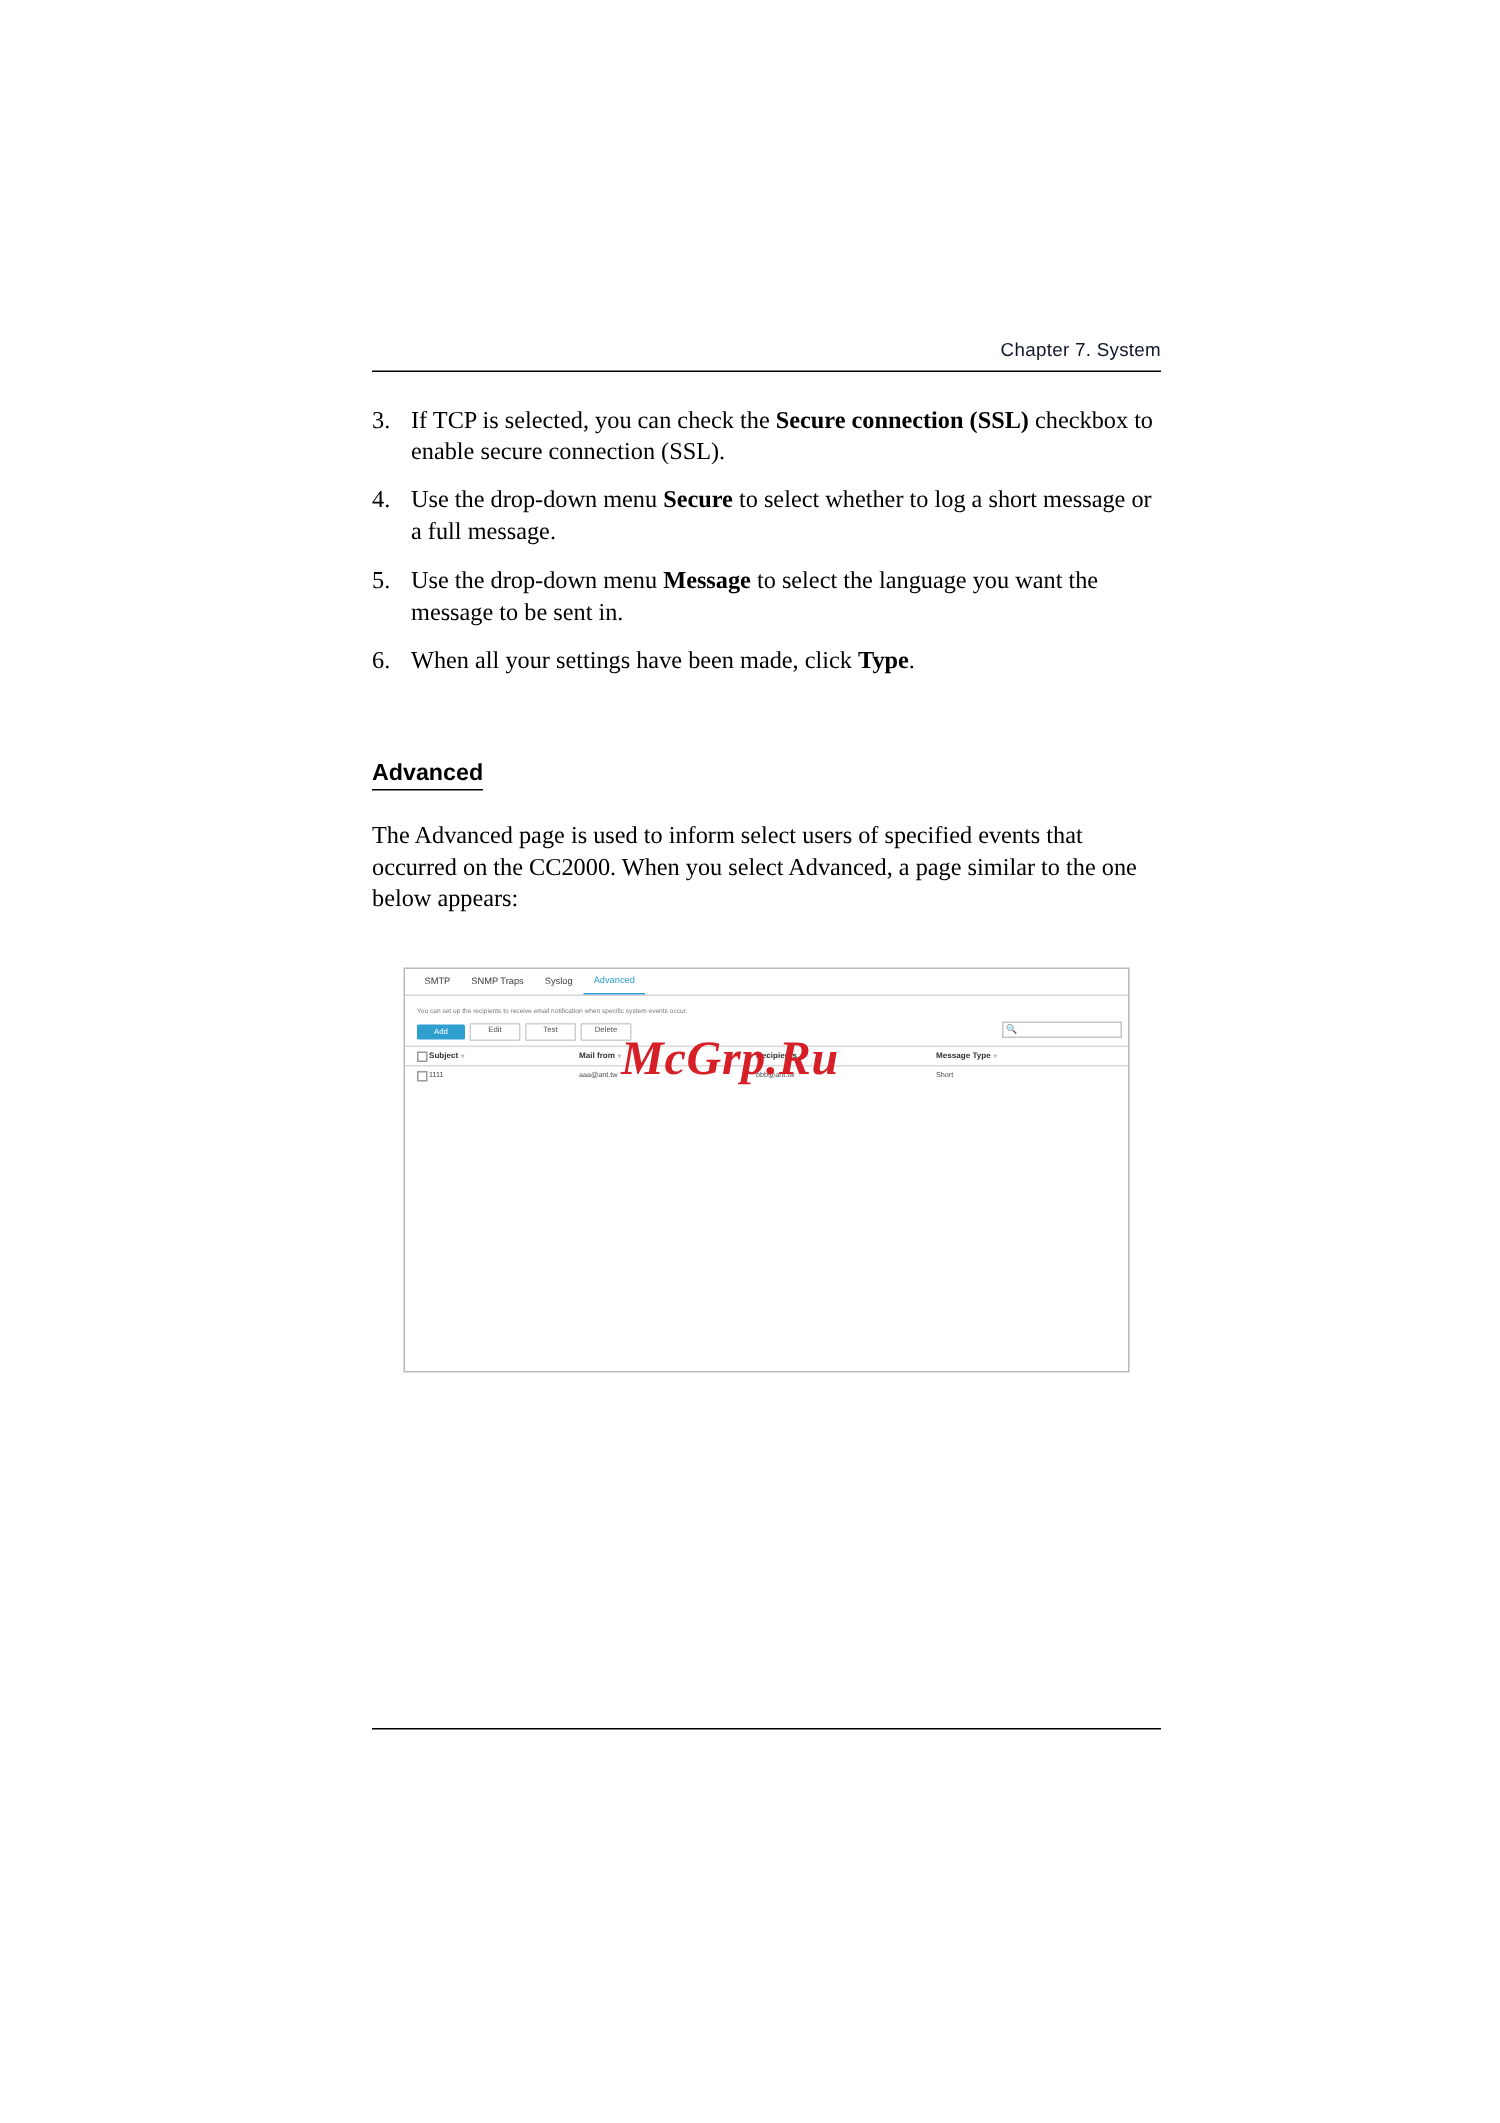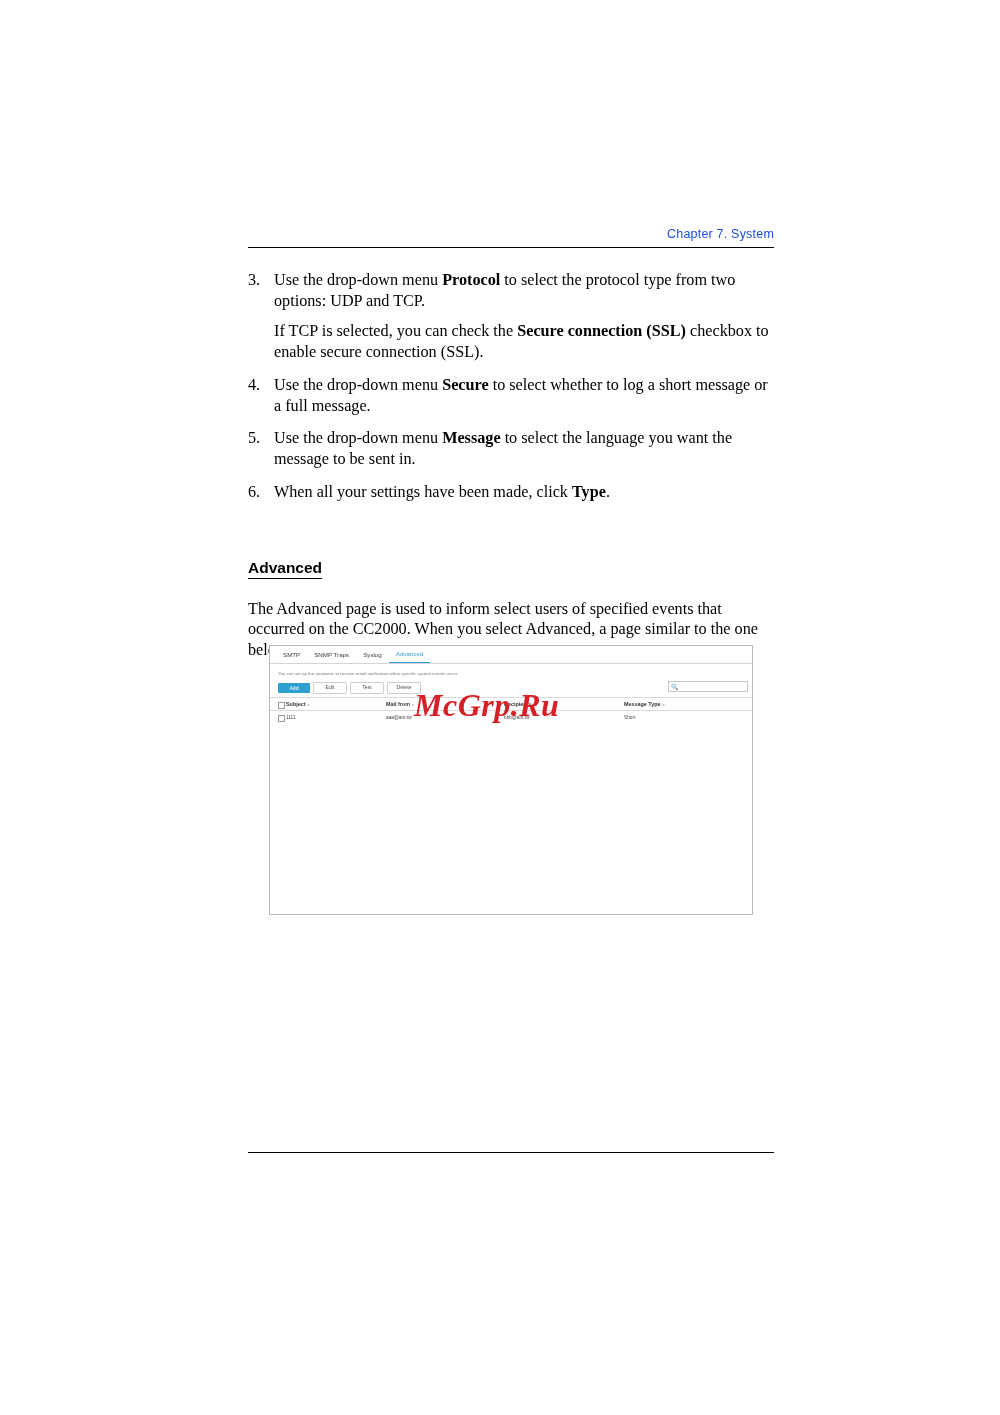--- a/index.html
+++ b/index.html
@@ -25,21 +25,21 @@
   .header {
     position: absolute;
     left: 248px;
     top: 224px;
     width: 526px;
     text-align: right;
   }
   .header-text {
     font-family: "Liberation Sans", sans-serif;
     font-size: 12.5px;
-    color: #1d4ed8;
+    color: #0f172a;
     letter-spacing: 0.2px;
   }
   .header-rule {
     position: absolute;
     left: 248px;
     top: 247px;
     width: 526px;
     height: 1px;
     background: #000;
   }
@@ -267,21 +267,20 @@
     <span class="header-text">Chapter 7. System</span>
   </div>
   <div class="header-rule"></div>
 
   <div class="content">
 
     <ol class="steps">
 
       <li class="step">
         <span class="num">3.</span>
-        <p>Use the drop-down menu <b>Protocol</b> to select the protocol type from two options: UDP and TCP.</p>
         <p>If TCP is selected, you can check the <b>Secure connection (SSL)</b> checkbox to enable secure connection (SSL).</p>
       </li>
 
       <li class="step">
         <span class="num">4.</span>
         <p>Use the drop-down menu <b>Secure</b> to select whether to log a short message or a full message.</p>
       </li>
 
       <li class="step">
         <span class="num">5.</span>

